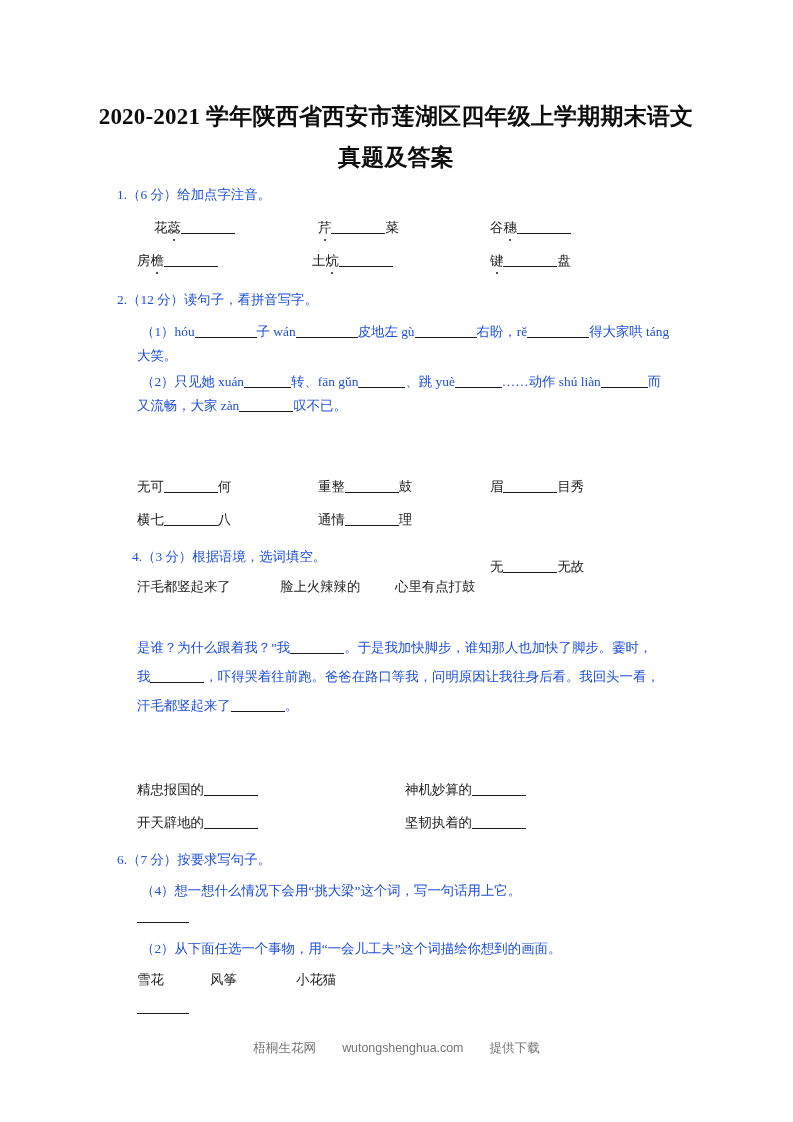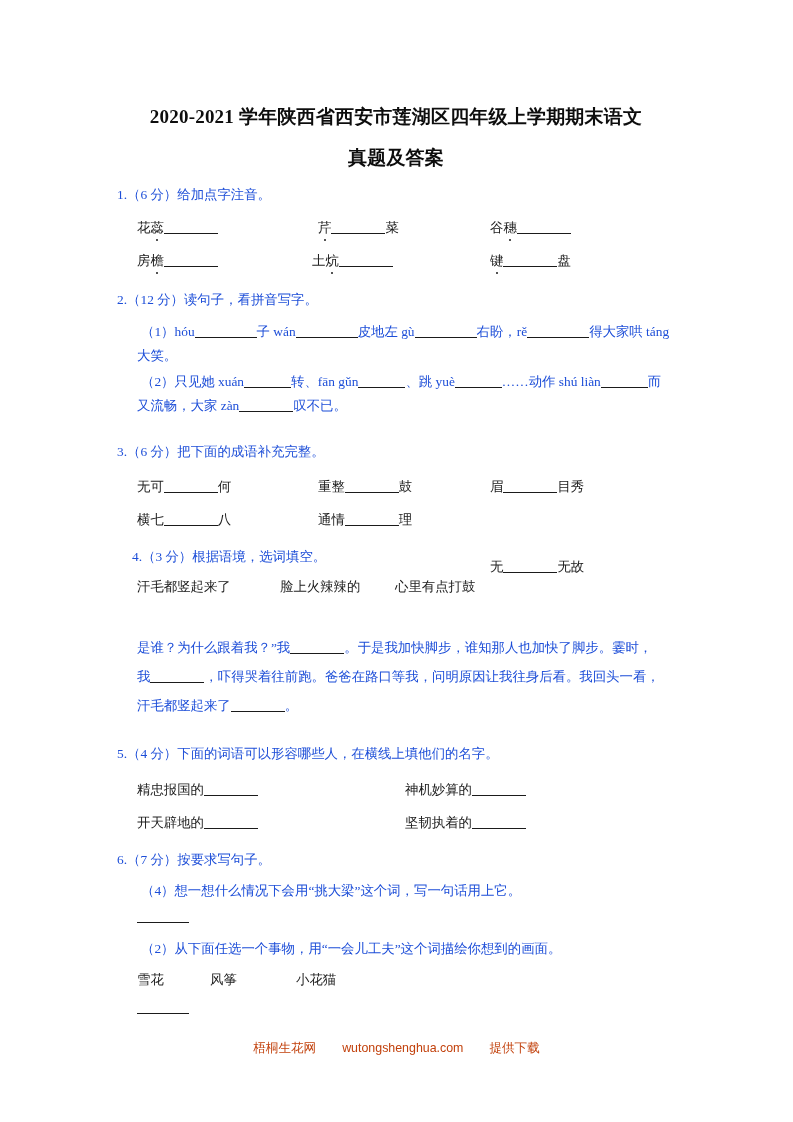--- a/index.html
+++ b/index.html
@@ -22,21 +22,21 @@
     box-sizing: border-box;
   }
 
   
   .doc-title {
     position: absolute;
     left: 96px;
     top: 96px;
     width: 600px;
     text-align: center;
-    font-size: 19px;
+    font-size: 23px;
     font-weight: bold;
     line-height: 41px;
     letter-spacing: 0.2px;
     color: #0d0d0d;
   }
   .doc-title .ttl-line { display: block; white-space: nowrap; }
 
   
   .q {
     position: absolute;
@@ -93,21 +93,21 @@
   .cols > span { position: absolute; white-space: nowrap; }
 
   
   .footer {
     position: absolute;
     left: 0;
     top: 1040px;
     width: 793px;
     text-align: center;
     font-size: 12.6px;
-    color: #c2410c;
+    color: #737373;
     white-space: nowrap;
   }
   .footer .seg { display: inline-block; }
   .footer .gap { display: inline-block; width: 26px; }
   .footer .url {
     font-family: "Liberation Sans", "DejaVu Sans", sans-serif;
     font-size: 12.4px;
   }
 </style>
 </head>
@@ -116,21 +116,21 @@
 <div class="page">
 
   <div class="doc-title">
     <span class="ttl-line">2020-2021 学年陕西省西安市莲湖区四年级上学期期末语文</span>
     <span class="ttl-line">真题及答案</span>
   </div>
 
   <div class="q num" style="top:186px;">1.（6 分）给加点字注音。</div>
 
   <div class="cols" style="left:0; top:219px; font-size:13.4px; line-height:18px;">
-    <span style="left:137px;"><span>花</span><span class="dot">蕊</span><span class="blank b-md"></span><span></span></span>
+    <span style="left:154px;"><span>花</span><span class="dot">蕊</span><span class="blank b-md"></span><span></span></span>
     <span style="left:318px;"><span></span><span class="dot">芹</span><span class="blank b-md"></span><span>菜</span></span>
     <span style="left:490px;"><span>谷</span><span class="dot">穗</span><span class="blank b-md"></span><span></span></span>
   </div>
 
   <div class="cols" style="left:0; top:252px; font-size:13.4px; line-height:18px;">
     <span style="left:137px;"><span>房</span><span class="dot">檐</span><span class="blank b-md"></span><span></span></span>
     <span style="left:312px;"><span>土</span><span class="dot">炕</span><span class="blank b-md"></span><span></span></span>
     <span style="left:490px;"><span></span><span class="dot">键</span><span class="blank b-md"></span><span>盘</span></span>
   </div>
 
@@ -141,21 +141,20 @@
   </div>
   <div class="q ind" style="top:347px;">大笑。</div>
 
   <div class="q ind2" style="top:373px;">
     <span>（2）</span><span class="lat">只见她 xuán</span><span class="blank b-sm"></span><span class="lat">转、fān gǔn</span><span class="blank b-sm"></span><span class="lat">、跳 yuè</span><span class="blank b-sm"></span><span class="lat">……动作 shú liàn</span><span class="blank b-sm"></span><span class="lat">而</span>
   </div>
   <div class="q ind" style="top:397px;">
     <span class="lat">又流畅，大家 zàn</span><span class="blank b-md"></span><span>叹不已。</span>
   </div>
 
-  <div class="q num" style="top:443px;">3.（6 分）把下面的成语补充完整。</div>
 
   <div class="cols" style="left:0; top:478px; font-size:13.4px; line-height:18px;">
     <span style="left:137px;"><span>无可</span><span class="blank b-md"></span><span>何</span></span>
     <span style="left:318px;"><span>重整</span><span class="blank b-md"></span><span>鼓</span></span>
     <span style="left:490px;"><span>眉</span><span class="blank b-md"></span><span>目秀</span></span>
   </div>
 
   <div class="cols" style="left:0; top:511px; font-size:13.4px; line-height:18px;">
     <span style="left:137px;"><span>横七</span><span class="blank b-md"></span><span>八</span></span>
     <span style="left:318px;"><span>通情</span><span class="blank b-md"></span><span>理</span></span>
@@ -173,21 +172,20 @@
   <div class="q ind" style="top:639px;">
     <span>是谁？为什么跟着我？”我</span><span class="blank b-md"></span><span>。于是我加快脚步，谁知那人也加快了脚步。霎时，</span>
   </div>
   <div class="q ind" style="top:668px;">
     <span>我</span><span class="blank b-md"></span><span>，吓得哭着往前跑。爸爸在路口等我，问明原因让我往身后看。我回头一看，</span>
   </div>
   <div class="q ind" style="top:697px;">
     <span>汗毛都竖起来了</span><span class="blank b-md"></span><span>。</span>
   </div>
 
-  <div class="q num" style="top:745px;">5.（4 分）下面的词语可以形容哪些人，在横线上填他们的名字。</div>
 
   <div class="cols" style="left:0; top:781px; font-size:13.4px; line-height:18px;">
     <span style="left:137px;"><span>精忠报国的</span><span class="blank b-md"></span></span>
     <span style="left:405px;"><span>神机妙算的</span><span class="blank b-md"></span></span>
   </div>
 
   <div class="cols" style="left:0; top:814px; font-size:13.4px; line-height:18px;">
     <span style="left:137px;"><span>开天辟地的</span><span class="blank b-md"></span></span>
     <span style="left:405px;"><span>坚韧执着的</span><span class="blank b-md"></span></span>
   </div>

